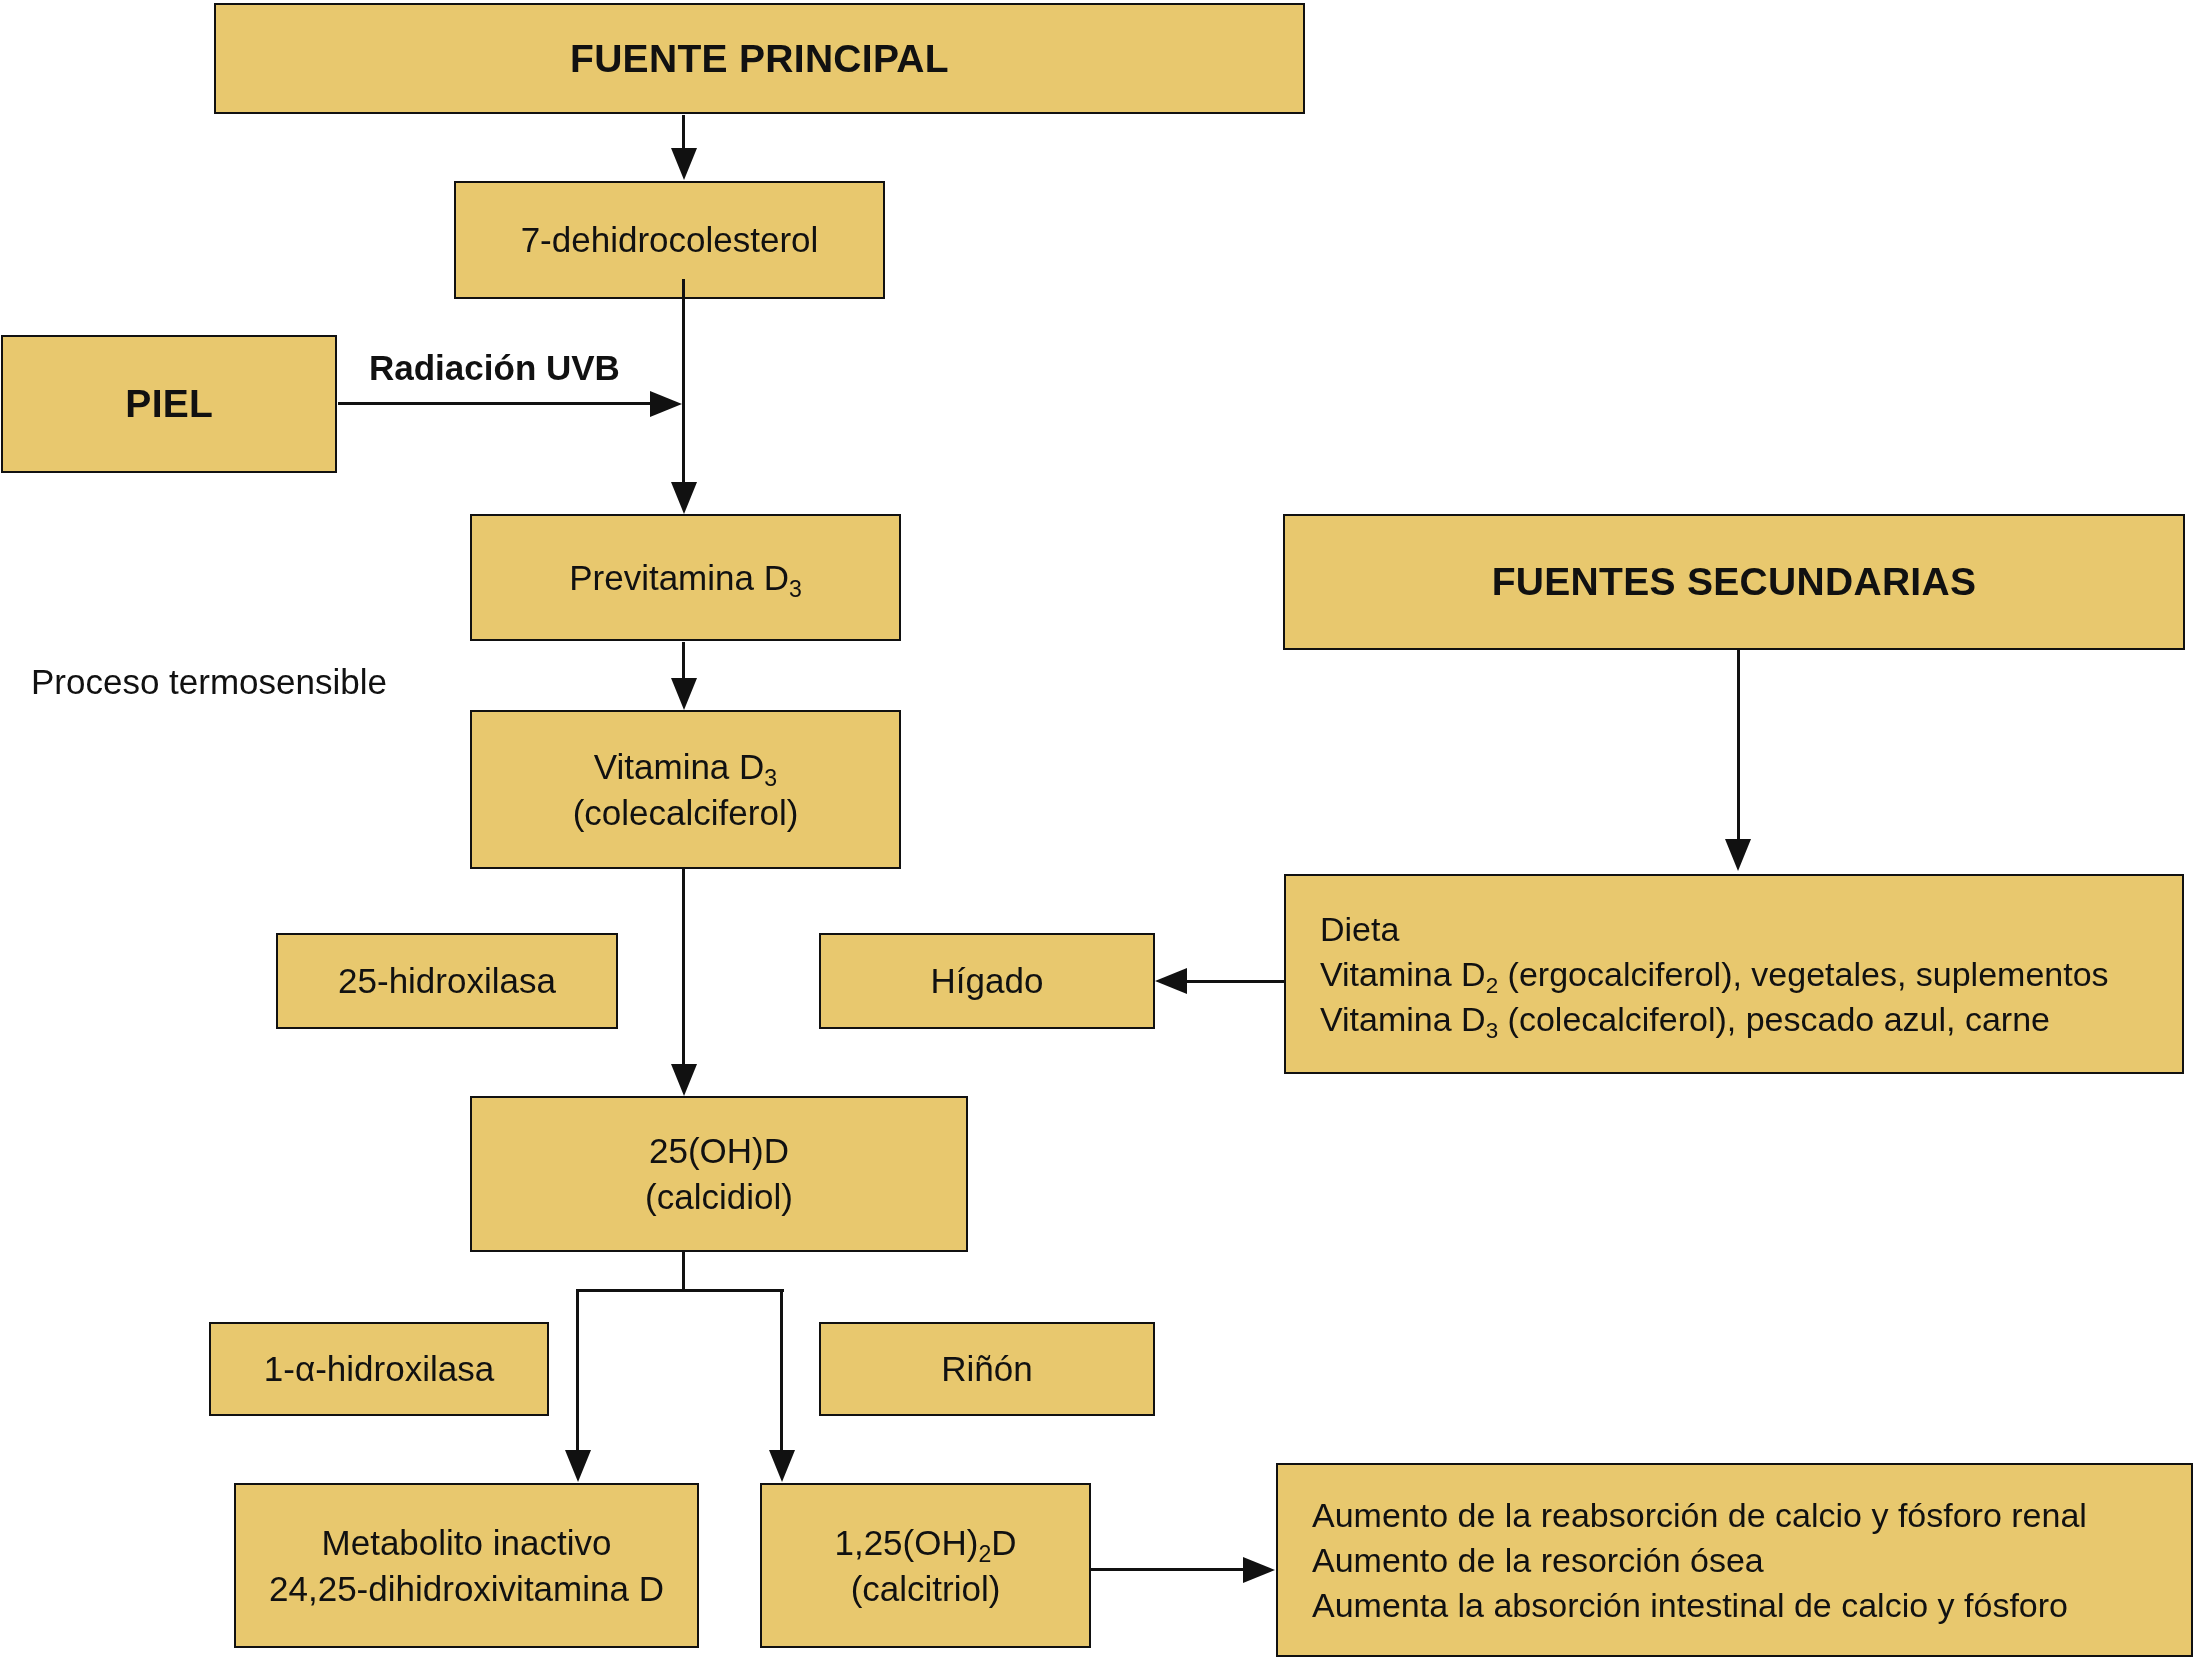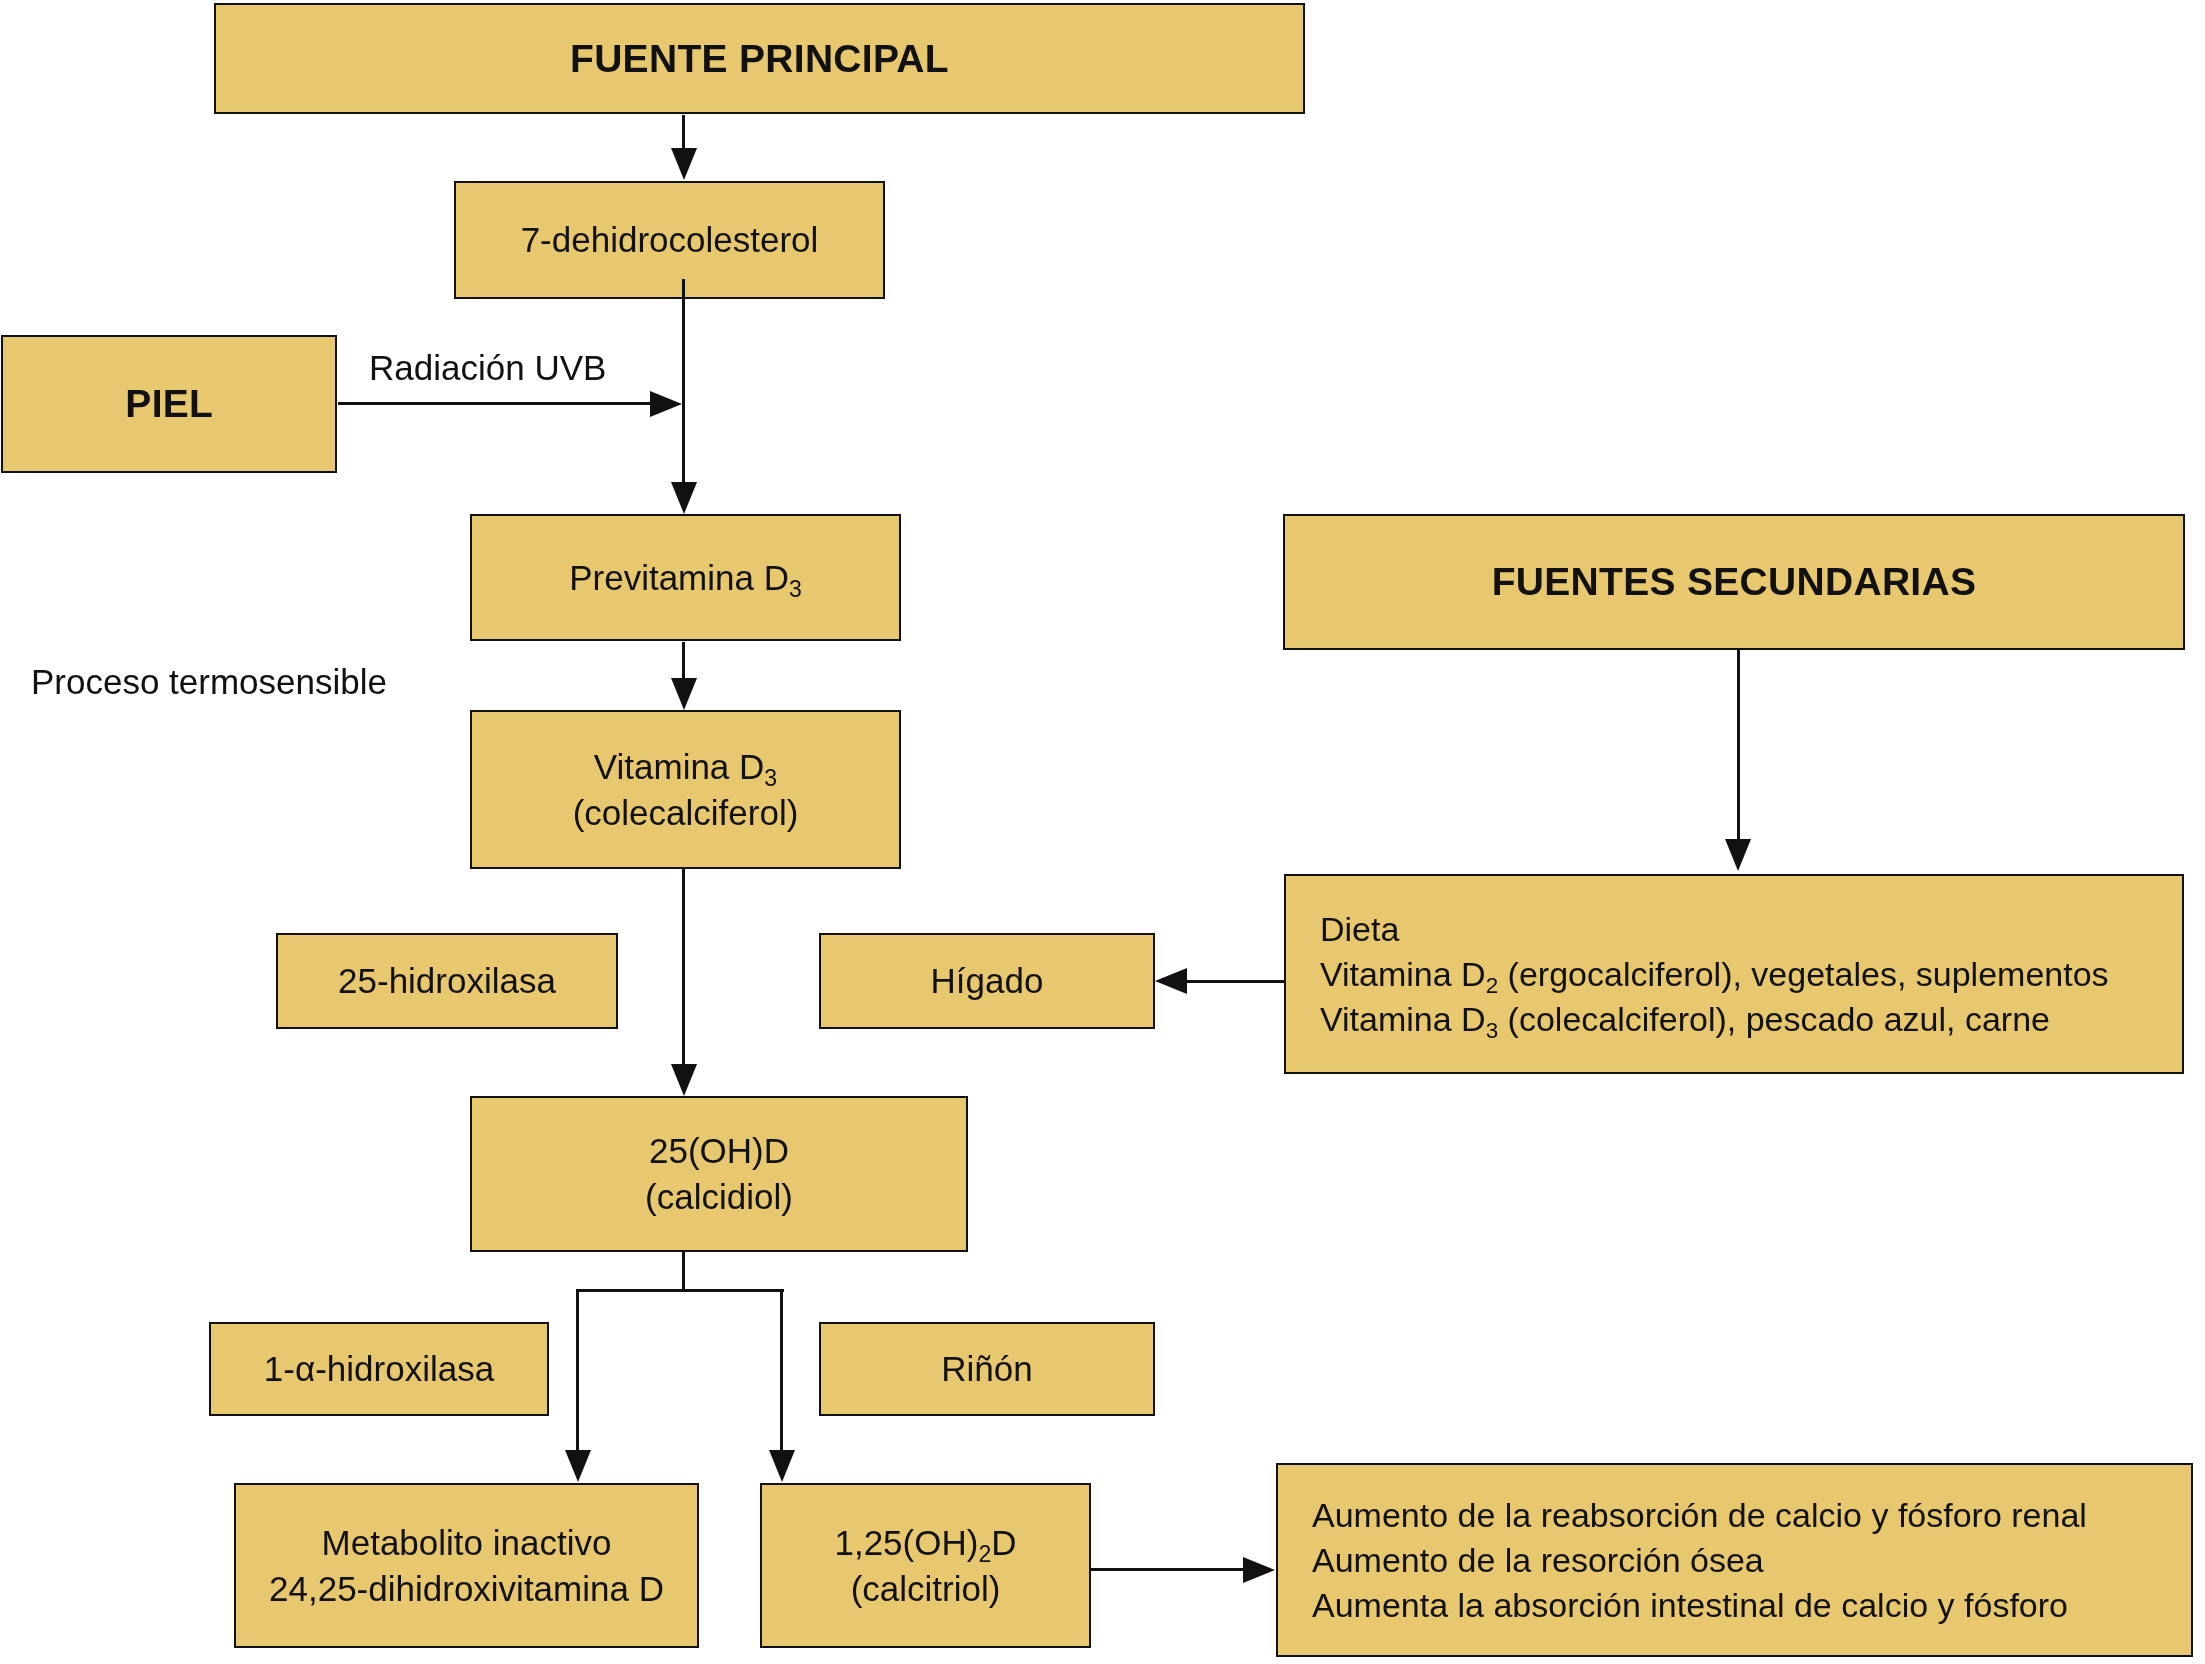--- a/index.html
+++ b/index.html
@@ -110,21 +110,21 @@
     <span><span>1,25(OH)</span><sub class="sb">2</sub><span>D</span></span>
     <span>(calcitriol)</span>
   </div>
 
   <div class="box leftalign" style="left:1276px; top:1463px; width:917px; height:194px;">
     <span>Aumento de la reabsorción de calcio y fósforo renal</span>
     <span>Aumento de la resorción ósea</span>
     <span>Aumenta la absorción intestinal de calcio y fósforo</span>
   </div>
 
-  <div class="flabel" style="left:369px; top:348px;">Radiación UVB</div>
+  <div class="flabel" style="left:369px; top:348px;font-weight:bold;">Radiación UVB</div>
   <div class="flabel" style="left:31px; top:662px;">Proceso termosensible</div>
 
   <div class="vline" style="left:682px; top:115px; height:37px;"></div>
   <div class="arr down" style="left:671px; top:148px;"></div>
 
   <div class="vline" style="left:682px; top:279px; height:206px;"></div>
   <div class="arr down" style="left:671px; top:482px;"></div>
 
   <div class="hline" style="left:338px; top:402px; width:317px;"></div>
   <div class="arr right" style="left:650px; top:391px;"></div>

